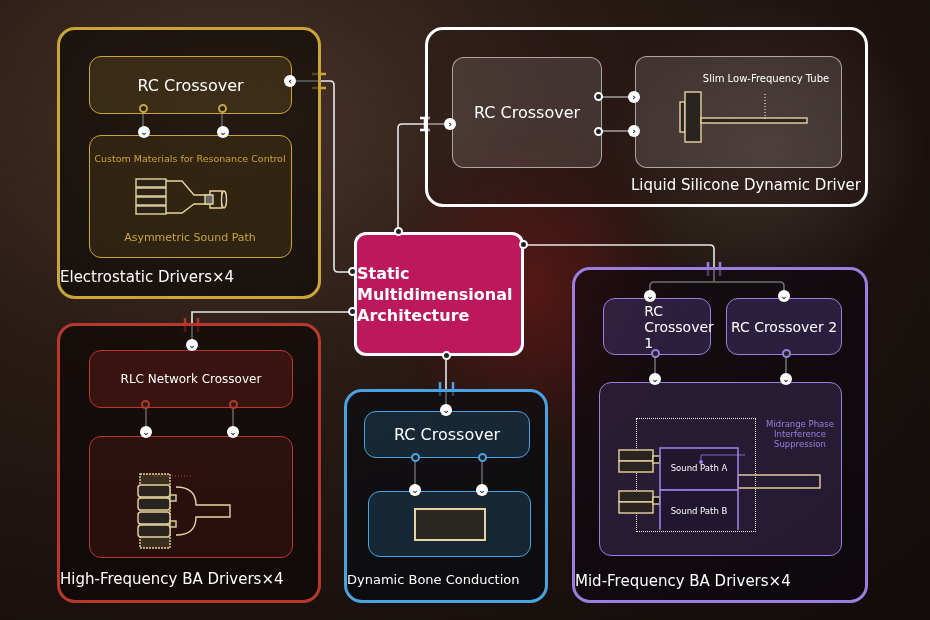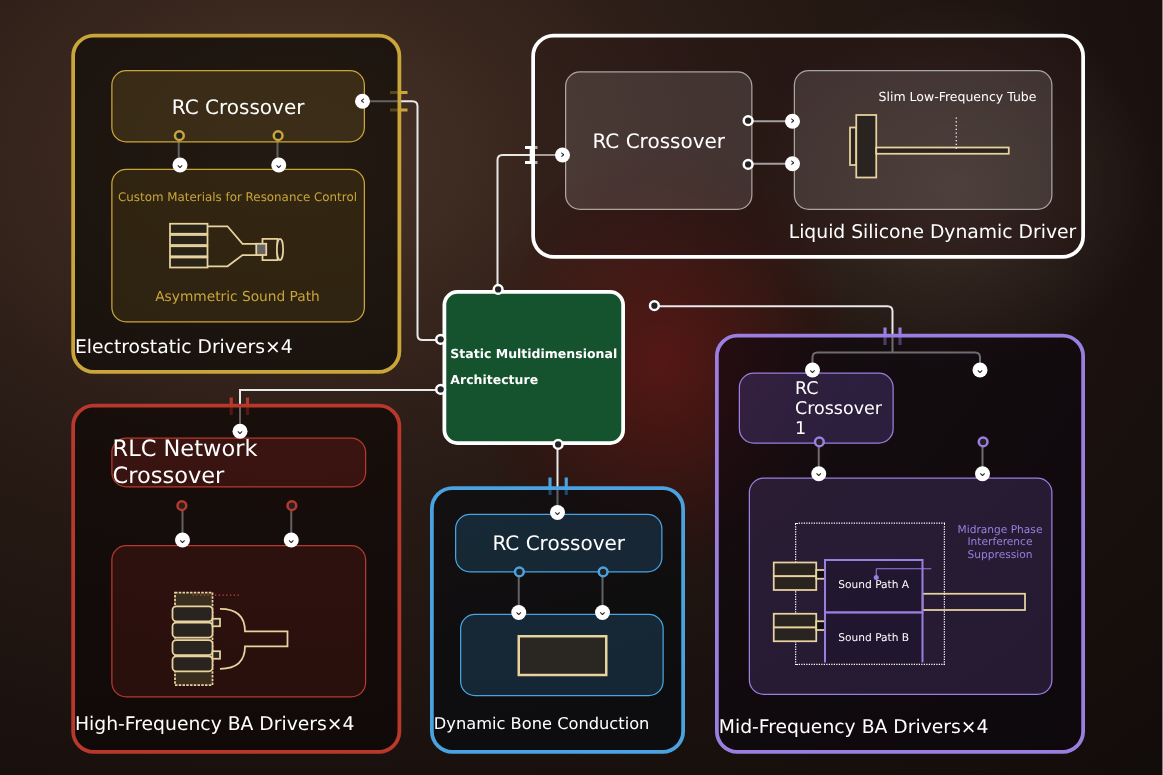--- a/index.html
+++ b/index.html
@@ -103,21 +103,21 @@
   </svg>
   <div class="g-title" style="top:146px;left:auto;right:4px;font-size:15px;">Liquid Silicone Dynamic Driver</div>
 </div>
 <div class="node ring" style="left:594px;top:92px;"></div>
 <div class="node ring" style="left:594px;top:127px;"></div>
 <div class="chev" style="left:628px;top:91px;">›</div>
 <div class="chev" style="left:628px;top:125px;">›</div>
 <div class="chev" style="left:444px;top:118px;">›</div>
 
 <div class="group" style="left:57px;top:323px;width:264px;height:280px;border-color:#b8382c;background:rgba(10,5,5,.6);">
-  <div class="box" style="left:29px;top:24px;width:204px;height:40px;border-color:#b8382c;background:rgba(110,30,25,.4);font-size:18px;">
+  <div class="box" style="left:29px;top:24px;width:204px;height:58px;border-color:#b8382c;background:rgba(110,30,25,.4);font-size:12px;">
     <span>RLC Network Crossover</span>
   </div>
   <div class="box" style="left:29px;top:110px;width:204px;height:122px;border-color:#b8382c;background:rgba(80,25,20,.4);"></div>
   <svg style="position:absolute;left:74px;top:146px;" width="110" height="80">
     <g stroke="#e8d3a0" stroke-width="1.4" fill="#2a2420">
       <rect x="6" y="2" width="30" height="74" fill="#3a2e1e" stroke-dasharray="2,1"></rect>
       <rect x="4" y="13" width="32" height="12" rx="3"></rect>
         <rect x="4" y="26" width="32" height="12" rx="3"></rect>
       <rect x="4" y="40" width="32" height="12" rx="3"></rect>
         <rect x="4" y="53" width="32" height="12" rx="3"></rect>
@@ -128,21 +128,21 @@
     <line x1="20" y1="4" x2="58" y2="4" stroke="#c8493a" stroke-dasharray="1,2"></line>
   </svg>
   <div class="g-title" style="top:244px;">High-Frequency BA Drivers×4</div>
 </div>
 <div class="chev" style="left:186px;top:339px;">⌄</div>
 <div class="node ring" style="left:141px;top:400px;border-color:#b8382c;"></div>
 <div class="node ring" style="left:229px;top:400px;border-color:#b8382c;"></div>
 <div class="chev" style="left:140px;top:426px;">⌄</div>
 <div class="chev" style="left:227px;top:426px;">⌄</div>
 
-<div class="box" style="left:354px;top:232px;width:146px;height:124px;border:3px solid #fff;background:#14532d;font-size:10px;font-weight:bold;line-height:21px;">
+<div class="box" style="left:354px;top:232px;width:170px;height:124px;border:3px solid #fff;background:#be185d;font-size:16px;font-weight:bold;line-height:21px;">
   <div>
     <div>Static Multidimensional</div>
     <div>Architecture</div>
   </div>
 </div>
 <div class="node ring" style="left:394px;top:227px;"></div>
 <div class="node ring" style="left:519px;top:240px;"></div>
 <div class="node ring" style="left:348px;top:267px;"></div>
 <div class="node ring" style="left:348px;top:307px;"></div>
 <div class="node ring" style="left:442px;top:351px;"></div>
@@ -156,22 +156,25 @@
   </div>
   <div class="g-title" style="top:180px;font-size:13px;">Dynamic Bone Conduction</div>
 </div>
 <div class="chev" style="left:440px;top:404px;">⌄</div>
 <div class="node ring" style="left:411px;top:453px;border-color:#4aa3e0;"></div>
 <div class="node ring" style="left:478px;top:453px;border-color:#4aa3e0;"></div>
 <div class="chev" style="left:409px;top:484px;">⌄</div>
 <div class="chev" style="left:476px;top:484px;">⌄</div>
 
 <div class="group" style="left:572px;top:267px;width:296px;height:336px;border-color:#9a7ee0;background:rgba(10,6,15,.55);">
-  <div class="box" style="left:16px;top:28px;width:124px;height:57px;border-color:#9a7ee0;background:rgba(90,70,150,.35);font-size:14px;padding-left:44px;">
+  <div class="box" style="left:28px;top:28px;width:108px;height:57px;border-color:#9a7ee0;background:rgba(90,70,150,.35);font-size:14px;padding-left:44px;">
     <span>RC Crossover 1</span>
+  </div>
+  <div class="box" style="left:151px;top:28px;width:116px;height:57px;border-color:#9a7ee0;background:rgba(90,70,150,.35);font-size:14px;">
+    <span>RC Crossover 2</span>
   </div>
   <div class="box" style="left:24px;top:112px;width:243px;height:174px;border-color:#9a7ee0;background:rgba(80,60,120,.35);"></div>
   <div style="position:absolute;left:61px;top:148px;width:118px;height:112px;border:1.5px dotted #fff;"></div>
   <div class="lbl" style="left:180px;top:149px;width:90px;color:#9a7ee0;font-size:8.5px;">
     <div>Midrange Phase</div>
     <div>Interference</div>
     <div>Suppression</div>
   </div>
   <svg style="position:absolute;left:40px;top:155px;" width="210" height="105">
     <g stroke="#e8d3a0" stroke-width="1.4" fill="#2a2420">

